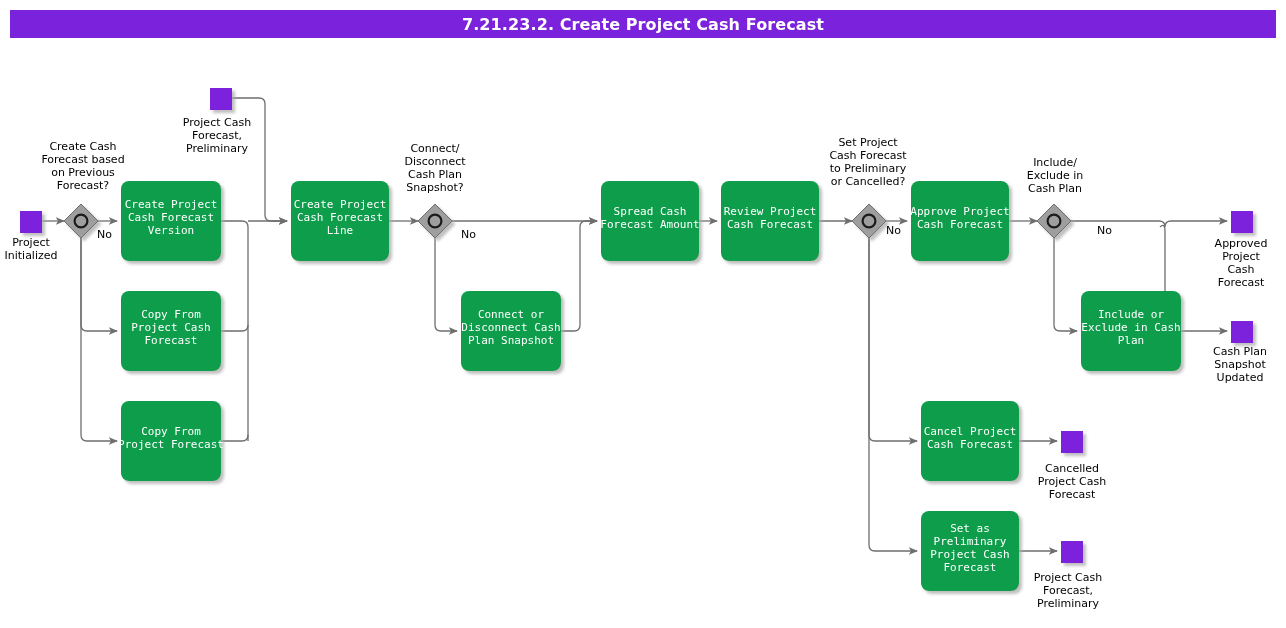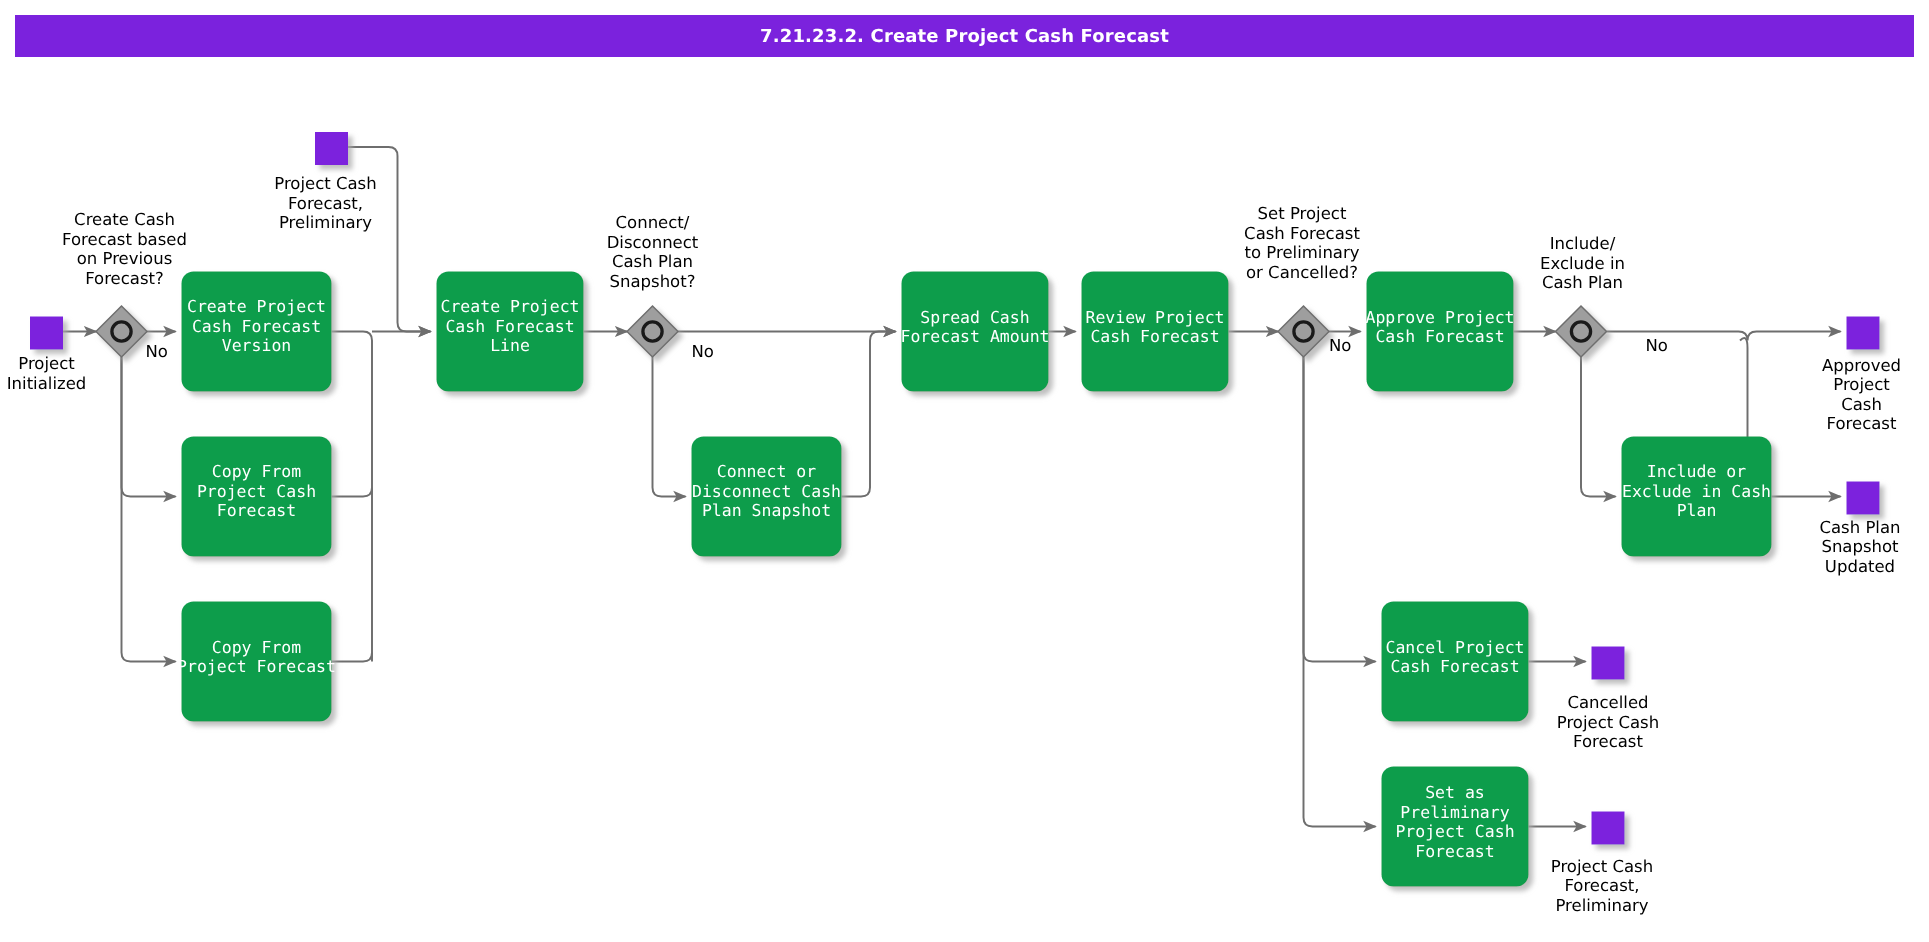--- a/index.html
+++ b/index.html
@@ -21,21 +21,21 @@
     width: 1266px;
     height: 28px;
     background: #7B22DD;
     display: flex;
     align-items: center;
     justify-content: center;
   }
   #titlebar .title-text {
     color: #ffffff;
     font-family: "DejaVu Sans", sans-serif;
-    font-size: 12px;
+    font-size: 16px;
     font-weight: bold;
     letter-spacing: 0.1px;
   }
   #canvas {
     position: absolute;
     left: 0;
     top: 0;
     width: 1286px;
     height: 628px;
   }

